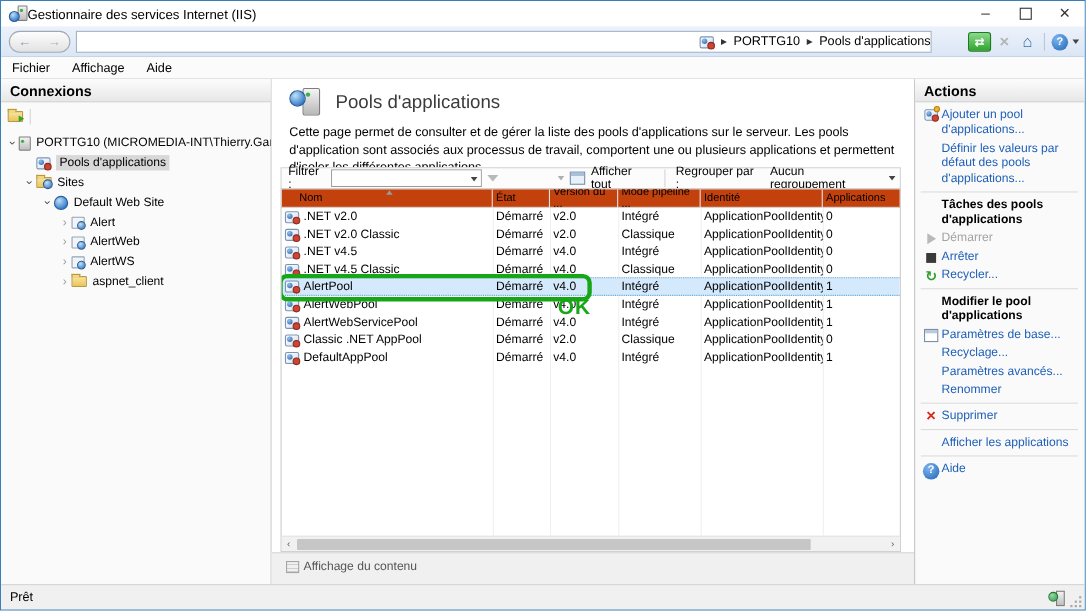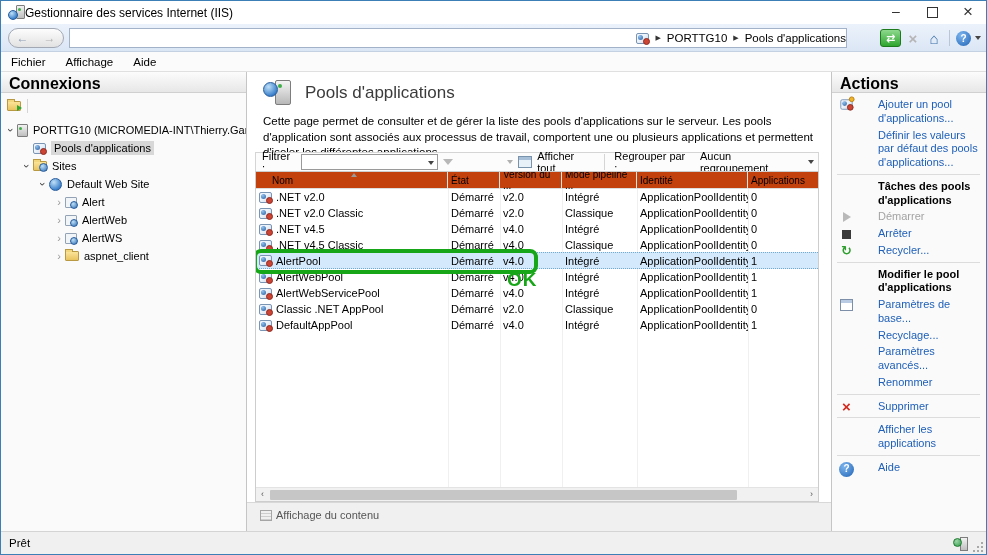--- a/index.html
+++ b/index.html
@@ -39,21 +39,21 @@
   .caret-s { width:0; height:0; border-top:4px solid #444; border-left:3px solid transparent; border-right:3px solid transparent; display:inline-block; }
 
   
   .menubar { position:absolute; top:51px; left:0; right:0; height:20px; background:#fbfbfb; border-bottom:1px solid #e0e0e0; display:flex; align-items:center; padding-left:10px; gap:20px; font-size:11.5px; }
 
   
   .main { position:absolute; top:71px; left:0; right:0; bottom:23px; }
 
   
   .sidebar { position:absolute; left:0; top:0; bottom:0; width:246px; background:#fafafa; border-right:1px solid #c5c5c5; }
-  .panel-header { height:21px; background:linear-gradient(#fcfcfc,#e7e7e7); border-bottom:1px solid #d0d0d0; font-size:16px; font-weight:bold; padding:3px 0 0 8px; color:#000; }
+  .panel-header { height:21px; background:linear-gradient(#fcfcfc,#e7e7e7); border-bottom:1px solid #d0d0d0; font-size:13px; font-weight:bold; padding:3px 0 0 8px; color:#000; }
   .sb-toolbar { height:25px; display:flex; align-items:center; padding-left:6px; gap:6px; }
   .tb-sep { width:1px; height:14px; background:#d5d5d5; }
   .ic-folder { position:relative; width:14px; height:10px; background:linear-gradient(#fbe498,#e9c35f); border:1px solid #b99a43; border-radius:1px; display:inline-block; }
   .ic-folder::before { content:""; position:absolute; top:-3px; left:-1px; width:6px; height:2px; background:#f3d77f; border:1px solid #b99a43; border-bottom:none; }
   .ic-saveconn::after { content:""; position:absolute; right:-2px; bottom:-1px; width:0; height:0; border-left:5px solid #2ea52e; border-top:3px solid transparent; border-bottom:3px solid transparent; }
   .tree { padding-top:3px; font-size:11px; color:#000; }
   .titem { height:18px; display:flex; align-items:center; white-space:nowrap; overflow:hidden; }
   .lvl0 { padding-left:4px; } .lvl1 { padding-left:20px; } .lvl2 { padding-left:36px; } .lvl3 { padding-left:52px; }
   .chev { width:12px; display:inline-block; text-align:center; font-size:11px; flex:0 0 12px; }
   .chev.exp::before { content:"›"; display:inline-block; transform:rotate(90deg); color:#444; }
@@ -120,21 +120,21 @@
   .tabsbar { position:absolute; left:0; right:0; bottom:0; height:29px; background:#f0f0f0; border-top:1px solid #d8d8d8; display:flex; align-items:flex-start; padding:4px 0 0 8px; gap:4px; font-size:11px; }
   .tab { display:flex; align-items:center; gap:4px; padding:2px 7px 3px 5px; }
   .tab.active { background:#fff; border:1px solid #569de5; color:#000; }
   .tab.inactive { color:#555; }
   .ic-listview { position:relative; width:12px; height:11px; border:1px solid #8aa0b8; background:repeating-linear-gradient(#eef3f8 0 2px, #b9cbde 2px 3px); }
   .ic-listview.gray { border-color:#a5a5a5; background:repeating-linear-gradient(#f0f0f0 0 2px, #cecece 2px 3px); }
 
   
   .actions { position:absolute; right:0; top:0; bottom:0; width:155px; background:#fafafa; border-left:1px solid #c5c5c5; }
   .actions-body { padding:5px 6px 0 5px; font-size:11px; }
-  .act-row { display:flex; margin-bottom:3px; line-height:1.25;gap:22px; }
+  .act-row { display:flex; margin-bottom:3px; line-height:1.25; }
   .act-ic { width:19px; flex:0 0 19px; display:flex; justify-content:center; padding-top:1px; }
   .act-txt { flex:1; }
   .link { color:#1e5fb8; cursor:pointer; }
   .disabled { color:#a3a3a3; }
   .heading { font-weight:bold; color:#000; }
   .act-sep { border-top:1px solid #dcdcdc; margin:4px 0 5px 0; }
   .ic-addpool { transform:scale(0.95); }
   .ic-addpool::before { background:radial-gradient(circle at 35% 30%, #8fc0ee, #2a5d9e); }
   .ic-addpool .star { position:absolute; right:-3px; top:-4px; width:6px; height:6px; border-radius:50%; background:#f0b429; border:1px solid #b97f12; }
   .ic-play { width:0; height:0; border-left:8px solid #b9b9b9; border-top:5px solid transparent; border-bottom:5px solid transparent; margin-top:1px; }

